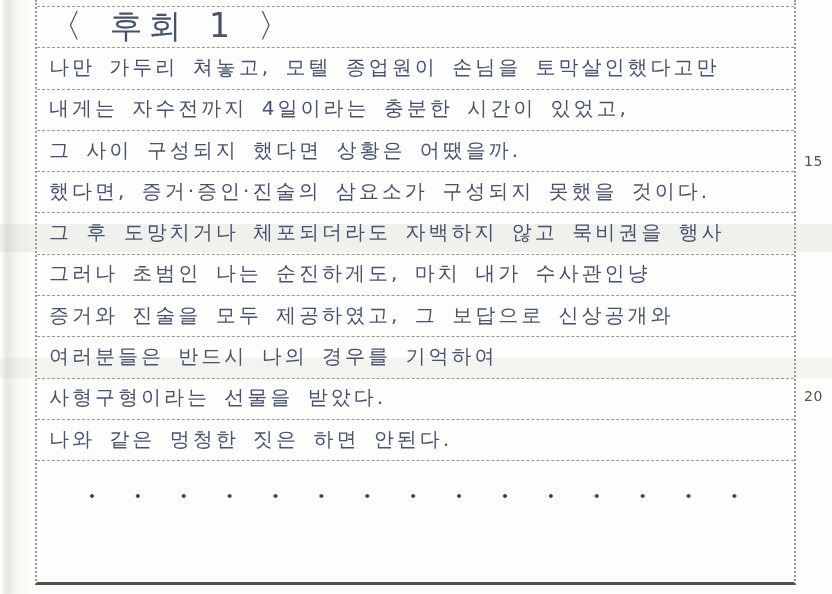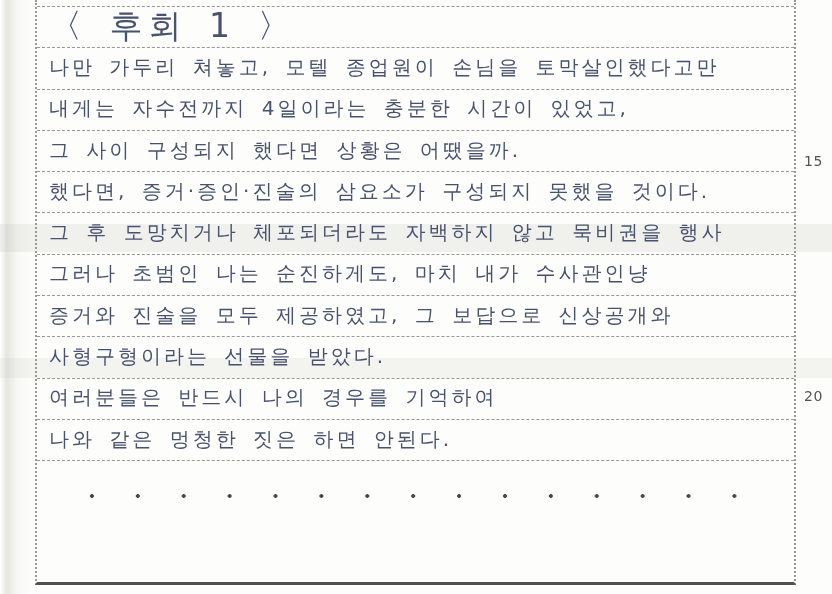--- a/index.html
+++ b/index.html
@@ -107,24 +107,24 @@
   <div class="row">
     <span class="hw">그 후 도망치거나 체포되더라도 자백하지 않고 묵비권을 행사</span>
   </div>
   <div class="row">
     <span class="hw">그러나 초범인 나는 순진하게도, 마치 내가 수사관인냥</span>
   </div>
   <div class="row">
     <span class="hw">증거와 진술을 모두 제공하였고, 그 보답으로 신상공개와</span>
   </div>
   <div class="row">
-    <span class="hw">사형구형이라는 선물을 받았다.</span>
+    <span class="hw">여러분들은 반드시 나의 경우를 기억하여</span>
   </div>
   <div class="row">
-    <span class="hw">여러분들은 반드시 나의 경우를 기억하여</span>
+    <span class="hw">사형구형이라는 선물을 받았다.</span>
   </div>
   <div class="row">
     <span class="hw">나와 같은 멍청한 짓은 하면 안된다.</span>
   </div>
 
   <div class="row dots-row">
     <div class="dots"></div>
   </div>
 </div>
 

